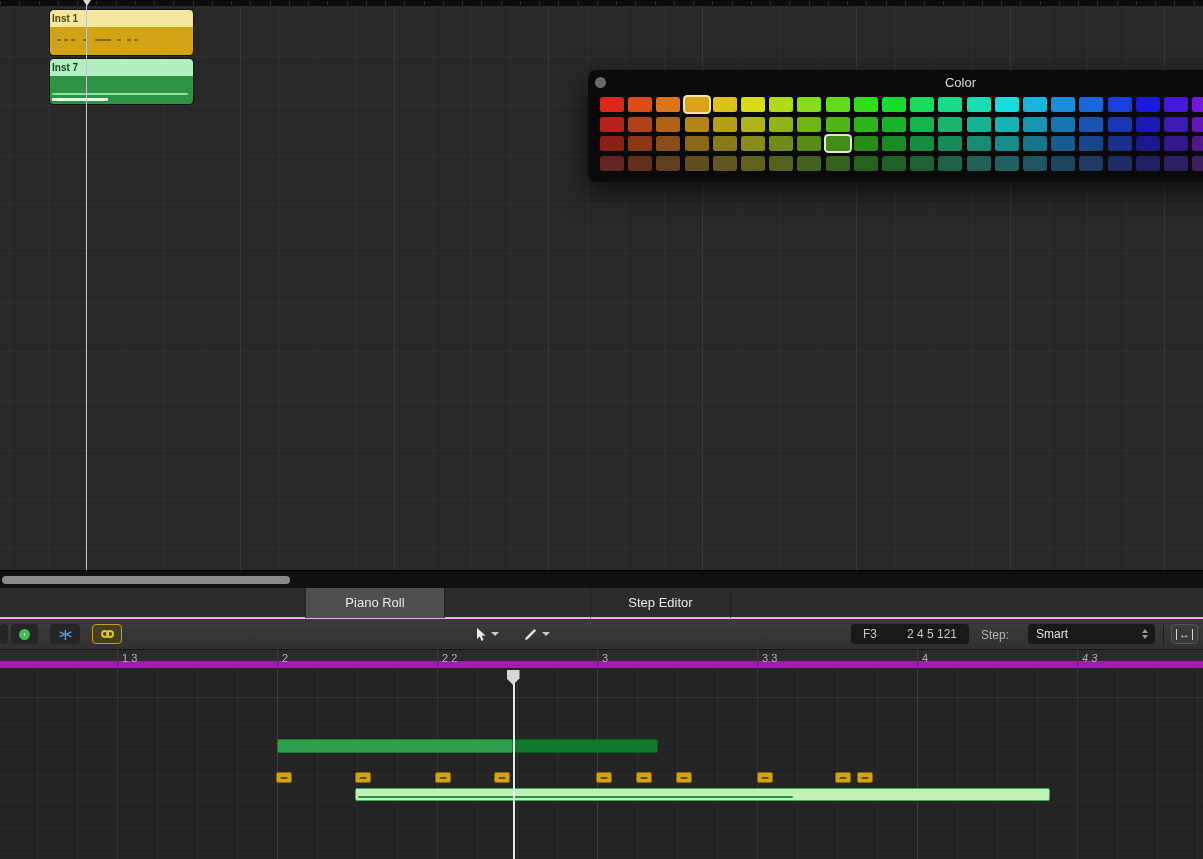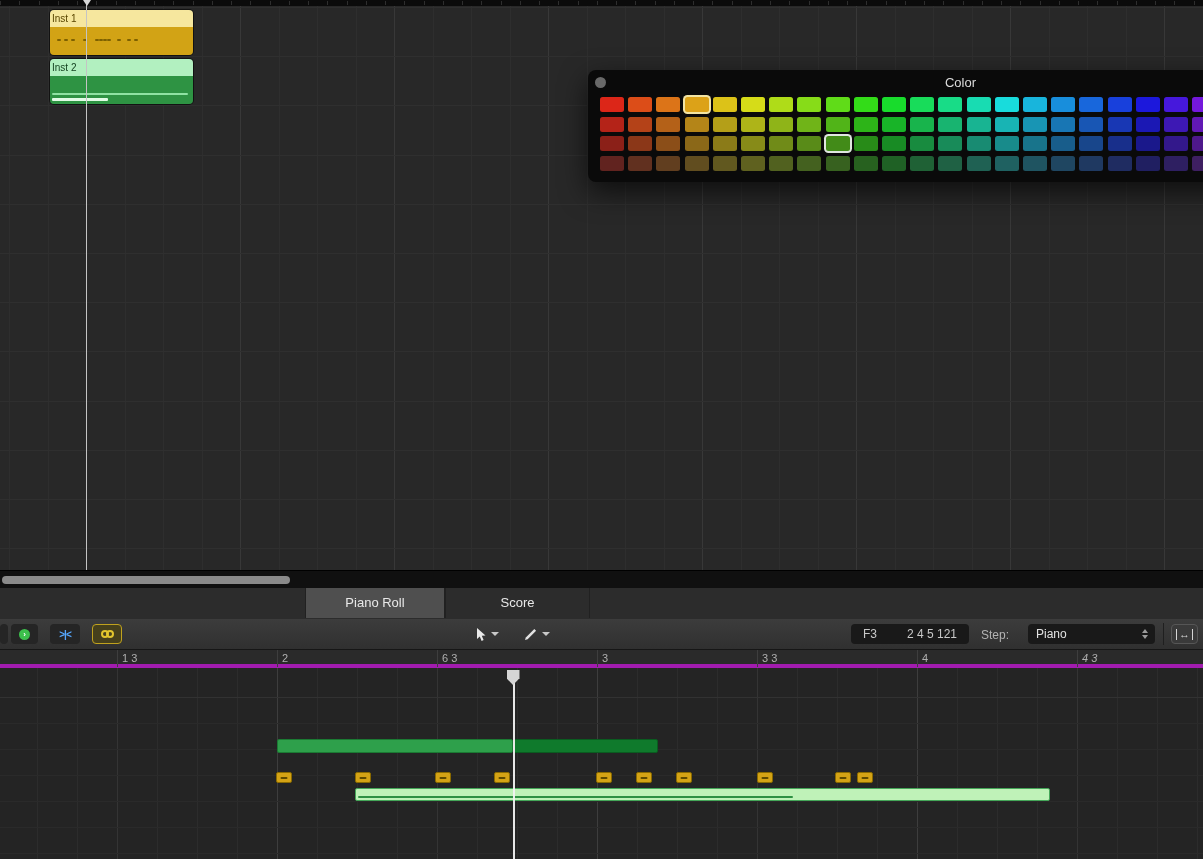--- a/index.html
+++ b/index.html
@@ -13,39 +13,39 @@
   #arrange{position:absolute;left:0;top:0;width:1203px;height:570px;background:#282828;overflow:hidden}
   #top-strip{position:absolute;left:0;top:0;width:100%;height:6px;background:#0b0b0b;z-index:3}
   .tick{position:absolute;top:1px;width:1px;height:4px;background:#2e2e2e}
   .vline{position:absolute;top:6px;bottom:0;width:1px;background:#2e2e2e}
   .vline.strong{background:#383838}
   .hline{position:absolute;left:0;right:0;height:1px;background:#2f2f2f}
   #arrange-playhead{position:absolute;top:0;width:1px;height:570px;background:#c4c4c4;z-index:4}
   #arrange-ph-tip{position:absolute;top:0;width:0;height:0;z-index:5;
     border-left:4px solid transparent;border-right:4px solid transparent;border-top:6px solid #d8d8d8}
   .region{position:absolute;border-radius:4px;overflow:hidden;box-shadow:0 0 0 1px rgba(0,0,0,.55);z-index:2}
-  .region-header{height:26px;font-size:10px;line-height:17px;padding-left:2px;font-weight:normal}
+  .region-header{height:26px;font-size:10px;line-height:17px;padding-left:2px;font-weight:bold}
   .region-body{position:absolute;left:0;right:0;top:17px;bottom:0}
   .region-dash{position:absolute;width:4px;height:2px;border-radius:1px}
   .region-line{position:absolute;border-radius:1px}
 
   
   #color-panel{position:absolute;left:588px;top:70px;width:745px;height:112px;background:#0a0a0a;
     border-radius:8px;box-shadow:0 10px 28px rgba(0,0,0,.65);z-index:10}
   #panel-close{position:absolute;left:7px;top:7px;width:11px;height:11px;border-radius:50%;background:#696969}
   #panel-title{position:absolute;left:0;top:5px;width:100%;text-align:center;color:#dcdcdc;font-size:13px}
   .swatch{position:absolute;width:24px;height:15px;border-radius:2.5px}
   .swatch.sel{box-shadow:0 0 0 2px var(--ring)}
 
   
   #scroll-strip{position:absolute;left:0;top:570px;width:100%;height:18px;background:#101010;border-top:1px solid #000;box-sizing:border-box}
   #scroll-thumb{position:absolute;left:2px;top:5px;width:288px;height:8px;border-radius:4px;background:#8a8a8a}
 
   
-  #tab-bar{position:absolute;left:0;top:588px;width:100%;height:36px;background:#2c2c2c;border-bottom:4px solid #f0abfc;box-sizing:border-box}
+  #tab-bar{position:absolute;left:0;top:588px;width:100%;height:36px;background:#2c2c2c;border-bottom:7px solid #f0abfc;box-sizing:border-box}
   .tab{position:absolute;top:0;height:30px;line-height:30px;text-align:center;color:#e8e8e8;font-size:13px;
     border-left:1px solid #212121;border-right:1px solid #212121;box-sizing:border-box}
   .tab.active{background:#4f4f4f}
 
   
   #toolbar{position:absolute;left:0;top:619px;width:100%;height:31px;background:linear-gradient(#3c3c3c,#303030);
     border-bottom:1px solid #161616;box-sizing:border-box}
   .tbtn{position:absolute;top:5px;height:20px;border-radius:4px;background:#252525;
     display:flex;align-items:center;justify-content:center;box-sizing:border-box}
   .tool-group{position:absolute;top:5px;height:20px;display:flex;align-items:center;gap:4px}
@@ -61,21 +61,21 @@
   #catch-glyph{color:#56a8ff;font-weight:bold;font-size:10px;letter-spacing:-1px}
   #autozoom-btn{border:1px solid #565656;background:#3a3a3a;color:#d6d6d6;font-size:11px}
   #autozoom-glyph{border-left:1.5px solid #d6d6d6;border-right:1.5px solid #d6d6d6;padding:0 2px;line-height:11px}
   #green-dot{width:11px;height:11px;border-radius:50%;background:#3cc04c;color:#fff;font-size:8px;font-weight:bold;
     display:flex;align-items:center;justify-content:center}
   .link-ring{display:inline-block;width:8px;height:8px;border:2px solid #e2c52e;border-radius:50%;box-sizing:border-box}
   .link-ring+.link-ring{margin-left:-3px}
   #link-btn{background:#46401c;border:1px solid #c0a21e}
 
   
-  #ruler{position:absolute;left:0;top:650px;width:100%;height:18px;background:#2a2a2a;border-bottom:4px solid #a21caf;box-sizing:border-box}
+  #ruler{position:absolute;left:0;top:650px;width:100%;height:18px;background:#2a2a2a;border-bottom:7px solid #a21caf;box-sizing:border-box}
   .ruler-label{position:absolute;top:2px;font-size:11px;color:#b0b0b0;white-space:pre}
   .ruler-tick{position:absolute;top:0;width:1px;height:17px;background:#3e3e3e}
 
   
   #editor{position:absolute;left:0;top:668px;width:1203px;height:191px;background:#242424;overflow:hidden}
   .evline{position:absolute;top:0;bottom:0;width:1px;background:#2c2c2c}
   .evline.half{background:#343434}
   .evline.bar{background:#3d3d3d}
   .ehline{position:absolute;left:0;right:0;height:1px;background:#2a2a2a}
   .ehline.strong{background:#323232}
@@ -211,21 +211,21 @@
           <div class="region-dash" style="left: 45px; top: 12px; background: rgb(125, 96, 0);"></div>
           <div class="region-dash" style="left: 49px; top: 12px; background: rgb(125, 96, 0);"></div>
           <div class="region-dash" style="left: 53px; top: 12px; background: rgb(125, 96, 0);"></div>
           <div class="region-dash" style="left: 57px; top: 12px; background: rgb(125, 96, 0);"></div>
           <div class="region-dash" style="left: 67px; top: 12px; background: rgb(125, 96, 0);"></div>
           <div class="region-dash" style="left: 77px; top: 12px; background: rgb(125, 96, 0);"></div>
           <div class="region-dash" style="left: 84px; top: 12px; background: rgb(125, 96, 0);"></div>
         </div>
       </div>
       <div class="region" style="left: 50px; top: 59px; width: 143px; height: 45px;">
-        <div class="region-header" style="background: rgb(178, 240, 192); color: rgb(17, 63, 29);">Inst 2</div>
+        <div class="region-header" style="background: rgb(178, 240, 192); color: rgb(17, 63, 29);">Inst 7</div>
         <div class="region-body" style="background: rgb(46, 147, 67);">
           <div class="region-line" style="left: 2px; top: 17px; width: 136px; height: 2px; background: rgb(143, 226, 162);"></div>
           <div class="region-line" style="left: 2px; top: 22px; width: 56px; height: 3px; background: rgb(226, 251, 230);"></div>
         </div>
       </div>
     </div>
   <div id="arrange-playhead" style="left: 86px;"></div>
   <div id="arrange-ph-tip" style="left: 82.5px;"></div>
 </div>
 
@@ -323,21 +323,21 @@
       <div class="swatch" style="left: 604.2px; top: 85.5px; background: rgb(62, 31, 97);"></div>
     </div>
 </div>
 
 <div id="scroll-strip">
   <div id="scroll-thumb"></div>
 </div>
 
 <div id="tab-bar">
     <div class="tab active" style="left: 305px; width: 140px;">Piano Roll</div>
-    <div class="tab" style="left: 445px; width: 145px;">Score</div>
+    <div class="tab" style="left: 590px; width: 141px;">Step Editor</div>
   </div>
 
 <div id="toolbar">
   <div class="tbtn" style="left:0;width:8px"></div>
   <div class="tbtn" style="left:11px;width:27px">
     <span id="green-dot">›</span>
   </div>
   <div class="tbtn" style="left:50px;width:30px">
     <span id="catch-glyph">&gt;|&lt;</span>
   </div>
@@ -358,39 +358,39 @@
     </svg>
     <span class="chev-down"></span>
   </div>
 
   <div class="disp" style="left:851px;width:118px;padding:0 12px;justify-content:space-between">
     <span>F3</span>
     <span>2 4 5 121</span>
   </div>
   <span id="snap-label" style="left:981px">Step:</span>
   <div class="disp" style="left:1028px;width:127px;padding:0 8px">
-    <span style="color:#e2e2e2">Piano</span>
+    <span style="color:#e2e2e2">Smart</span>
     <span class="updown">
         <i class="u"></i>
         <i class="d"></i>
       </span>
   </div>
   <div id="tb-sep"></div>
   <div class="tbtn" id="autozoom-btn" style="left:1171px;width:27px">
     <span id="autozoom-glyph">↔</span>
   </div>
 </div>
 
 <div id="ruler">
     <div class="ruler-tick" style="left: 117px;"></div>
     <div class="ruler-label" style="left: 122px;">1 3</div>
     <div class="ruler-tick" style="left: 277px;"></div>
     <div class="ruler-label" style="left: 282px;">2</div>
     <div class="ruler-tick" style="left: 437px;"></div>
-    <div class="ruler-label" style="left: 442px;">6 3</div>
+    <div class="ruler-label" style="left: 442px;">2 2</div>
     <div class="ruler-tick" style="left: 597px;"></div>
     <div class="ruler-label" style="left: 602px;">3</div>
     <div class="ruler-tick" style="left: 757px;"></div>
     <div class="ruler-label" style="left: 762px;">3 3</div>
     <div class="ruler-tick" style="left: 917px;"></div>
     <div class="ruler-label" style="left: 922px;">4</div>
     <div class="ruler-tick" style="left: 1077px;"></div>
     <div class="ruler-label" style="left: 1082px; font-style: italic;">4 3</div>
   </div>
 

